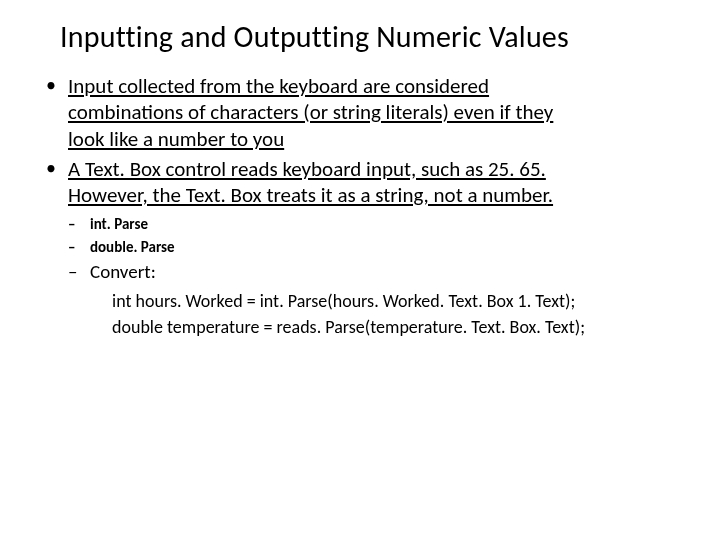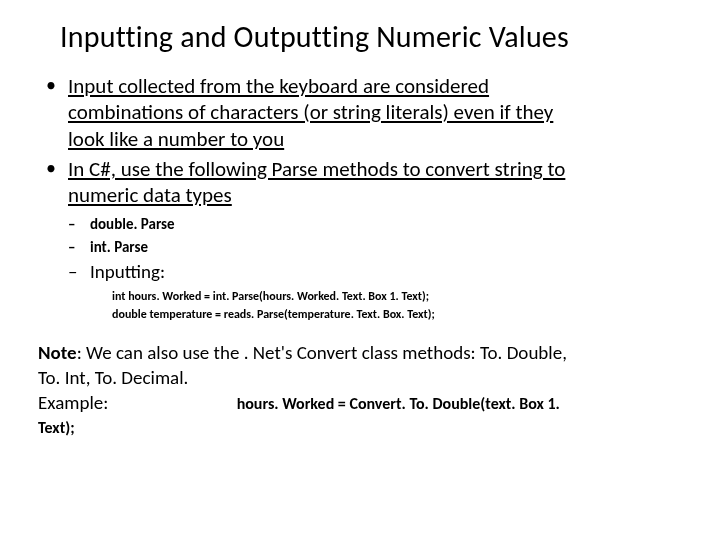--- a/index.html
+++ b/index.html
@@ -67,22 +67,22 @@
     font-weight: 600;
   }
   ul.level2 > li.med {
     font-size: 19px;
   }
   .code-block {
     padding-left: 30px;
     margin: 4px 0 12px 0;
   }
   .code-block div {
-    font-size: 12px;
-    font-weight: 700;
+    font-size: 18px;
+    font-weight: 400;
     line-height: 1.45;
     white-space: nowrap;
     padding-left: 44px;
   }
   .note {
     font-size: 19px;
     line-height: 1.3;
     margin-top: 18px;
   }
   .note-example {
@@ -95,33 +95,28 @@
 </style>
 </head>
 <body>
 
 <div class="slide">
 
   <h1 class="title">Inputting and Outputting Numeric Values</h1>
 
   <ul class="level1">
     <li>Input collected from the keyboard are considered combinations of characters (or string literals) even if they look like a number to you</li>
-    <li>In C#, use the following Parse methods to convert string to numeric data types</li>
+    <li>A Text. Box control reads keyboard input, such as 25. 65. However, the Text. Box treats it as a string, not a number.</li>
   </ul>
 
   <ul class="level2">
+    <li class="small">int. Parse</li>
     <li class="small">double. Parse</li>
-    <li class="small">int. Parse</li>
-    <li class="med">Inputting:</li>
+    <li class="med">Convert:</li>
   </ul>
 
   <div class="code-block">
     <div>int hours. Worked = int. Parse(hours. Worked. Text. Box 1. Text);</div>
     <div>double temperature = reads. Parse(temperature. Text. Box. Text);</div>
   </div>
 
-  <div class="note">
-    <span class="bold">Note</span><span>: We can also use the . Net's Convert class methods: To. Double, To. Int, To. Decimal.</span><br>
-    <span>Example:</span>
-    <span class="note-example">hours. Worked = Convert. To. Double(text. Box 1. Text);</span>
-  </div>
 
 </div>
 
 </body></html>

